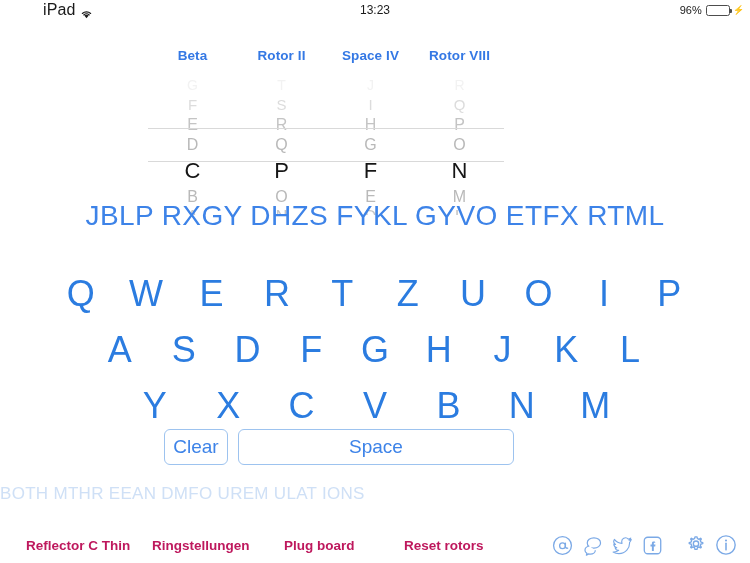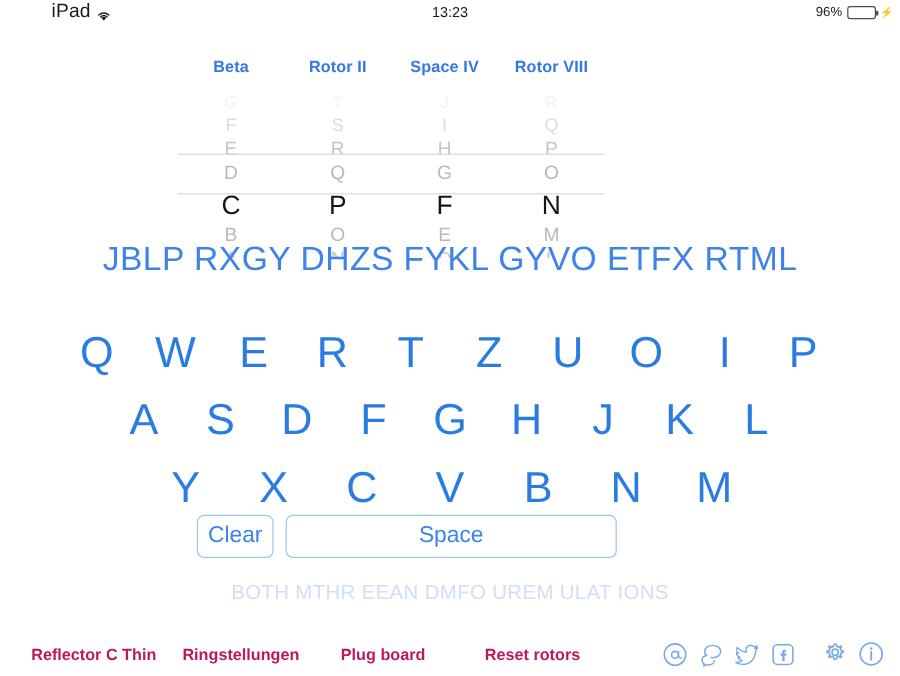--- a/index.html
+++ b/index.html
@@ -202,21 +202,21 @@
     font-family: "Liberation Sans", sans-serif;
   }
   .btn-clear { width: 64px; }
   .btn-space { width: 276px; }
 
   
   .plain-out {
     position: absolute;
     left: 0; top: 484px;
     width: 750px;
-    text-align: center;
+    text-align: left;
     color: #cfe0f6;
     font-size: 17px;
     font-weight: 400;
     letter-spacing: 0.3px;
   }
 
   
   .toolbar {
     position: absolute;
     left: 0; bottom: 0;

